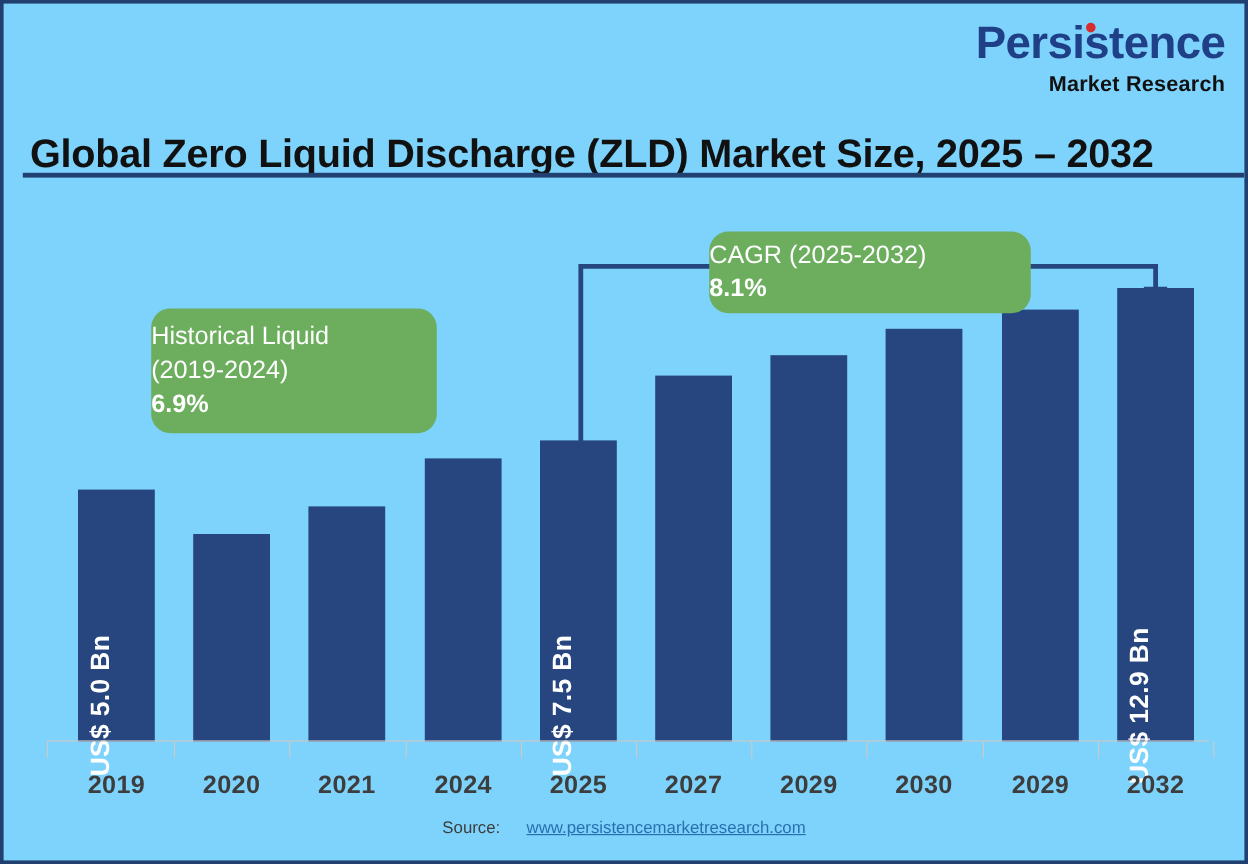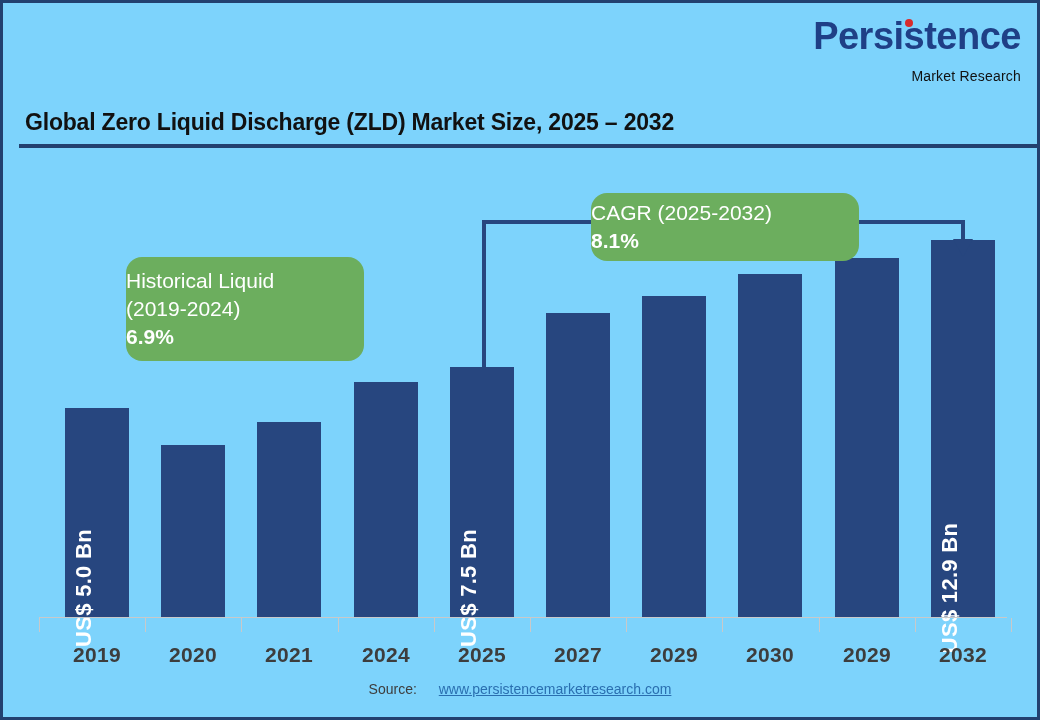--- a/index.html
+++ b/index.html
@@ -40,33 +40,33 @@
   #logo-dot {
     position: absolute;
     width: 8px;
     height: 8px;
     background: #d82b2b;
     border-radius: 50%;
     top: 2px;
     left: 92px;
   }
   #logo-sub {
-    font-size: 14px;
-    font-weight: normal;
+    font-size: 18px;
+    font-weight: bold;
     color: #111111;
     letter-spacing: 0.2px;
-    margin-top: 14px;
+    margin-top: 6px;
   }
 
   
   #title {
     position: absolute;
     left: 22px;
     top: 106px;
-    font-size: 23px;
+    font-size: 33px;
     font-weight: bold;
     color: #111111;
     white-space: nowrap;
     letter-spacing: -0.2px;
   }
   #title-rule {
     position: absolute;
     left: 16px;
     right: 0px;
     top: 141px;

